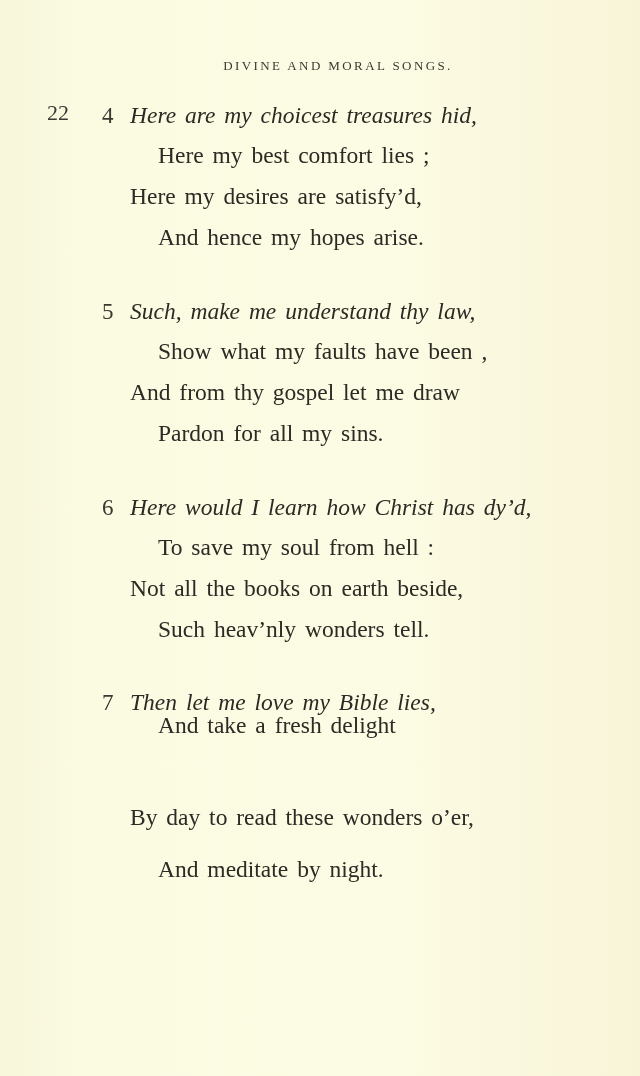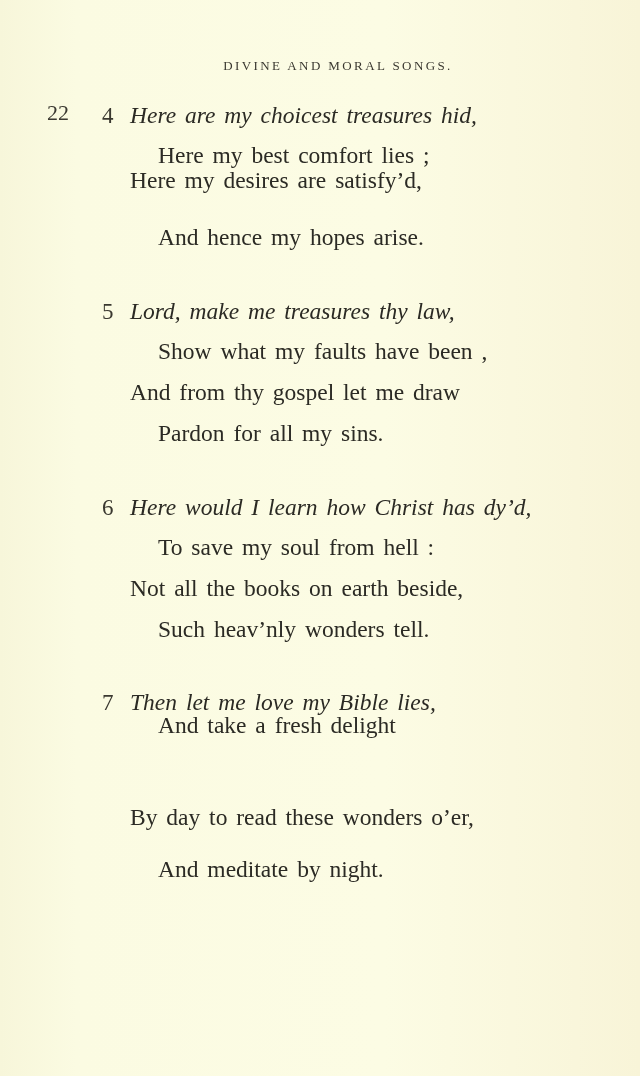--- a/index.html
+++ b/index.html
@@ -39,27 +39,27 @@
 
 <div class="page">
 
   <div class="page-number">22</div>
   <div class="running-head">DIVINE AND MORAL SONGS.</div>
 
   <div class="stanza" style="top:0">
     <span class="num" style="top:103px">4</span>
     <span class="line l1" style="top:102px">Here are my choicest treasures hid,</span>
     <span class="line l2" style="top:142px">Here my best comfort lies ;</span>
-    <span class="line l3" style="top:167px">Here my desires are satisfy’d,</span>
+    <span class="line l3" style="top:183px">Here my desires are satisfy’d,</span>
     <span class="line l4" style="top:224px">And hence my hopes arise.</span>
   </div>
 
   <div class="stanza" style="top:0">
     <span class="num" style="top:299px">5</span>
-    <span class="line l1" style="top:298px">Lord, make me treasures thy law,</span>
+    <span class="line l1" style="top:298px">Such, make me understand thy law,</span>
     <span class="line l2" style="top:338px">Show what my faults have been ,</span>
     <span class="line l3" style="top:379px">And from thy gospel let me draw</span>
     <span class="line l4" style="top:420px">Pardon for all my sins.</span>
   </div>
 
   <div class="stanza" style="top:0">
     <span class="num" style="top:495px">6</span>
     <span class="line l1" style="top:494px">Here would I learn how Christ has dy’d,</span>
     <span class="line l2" style="top:534px">To save my soul from hell :</span>
     <span class="line l3" style="top:575px">Not all the books on earth beside,</span>

